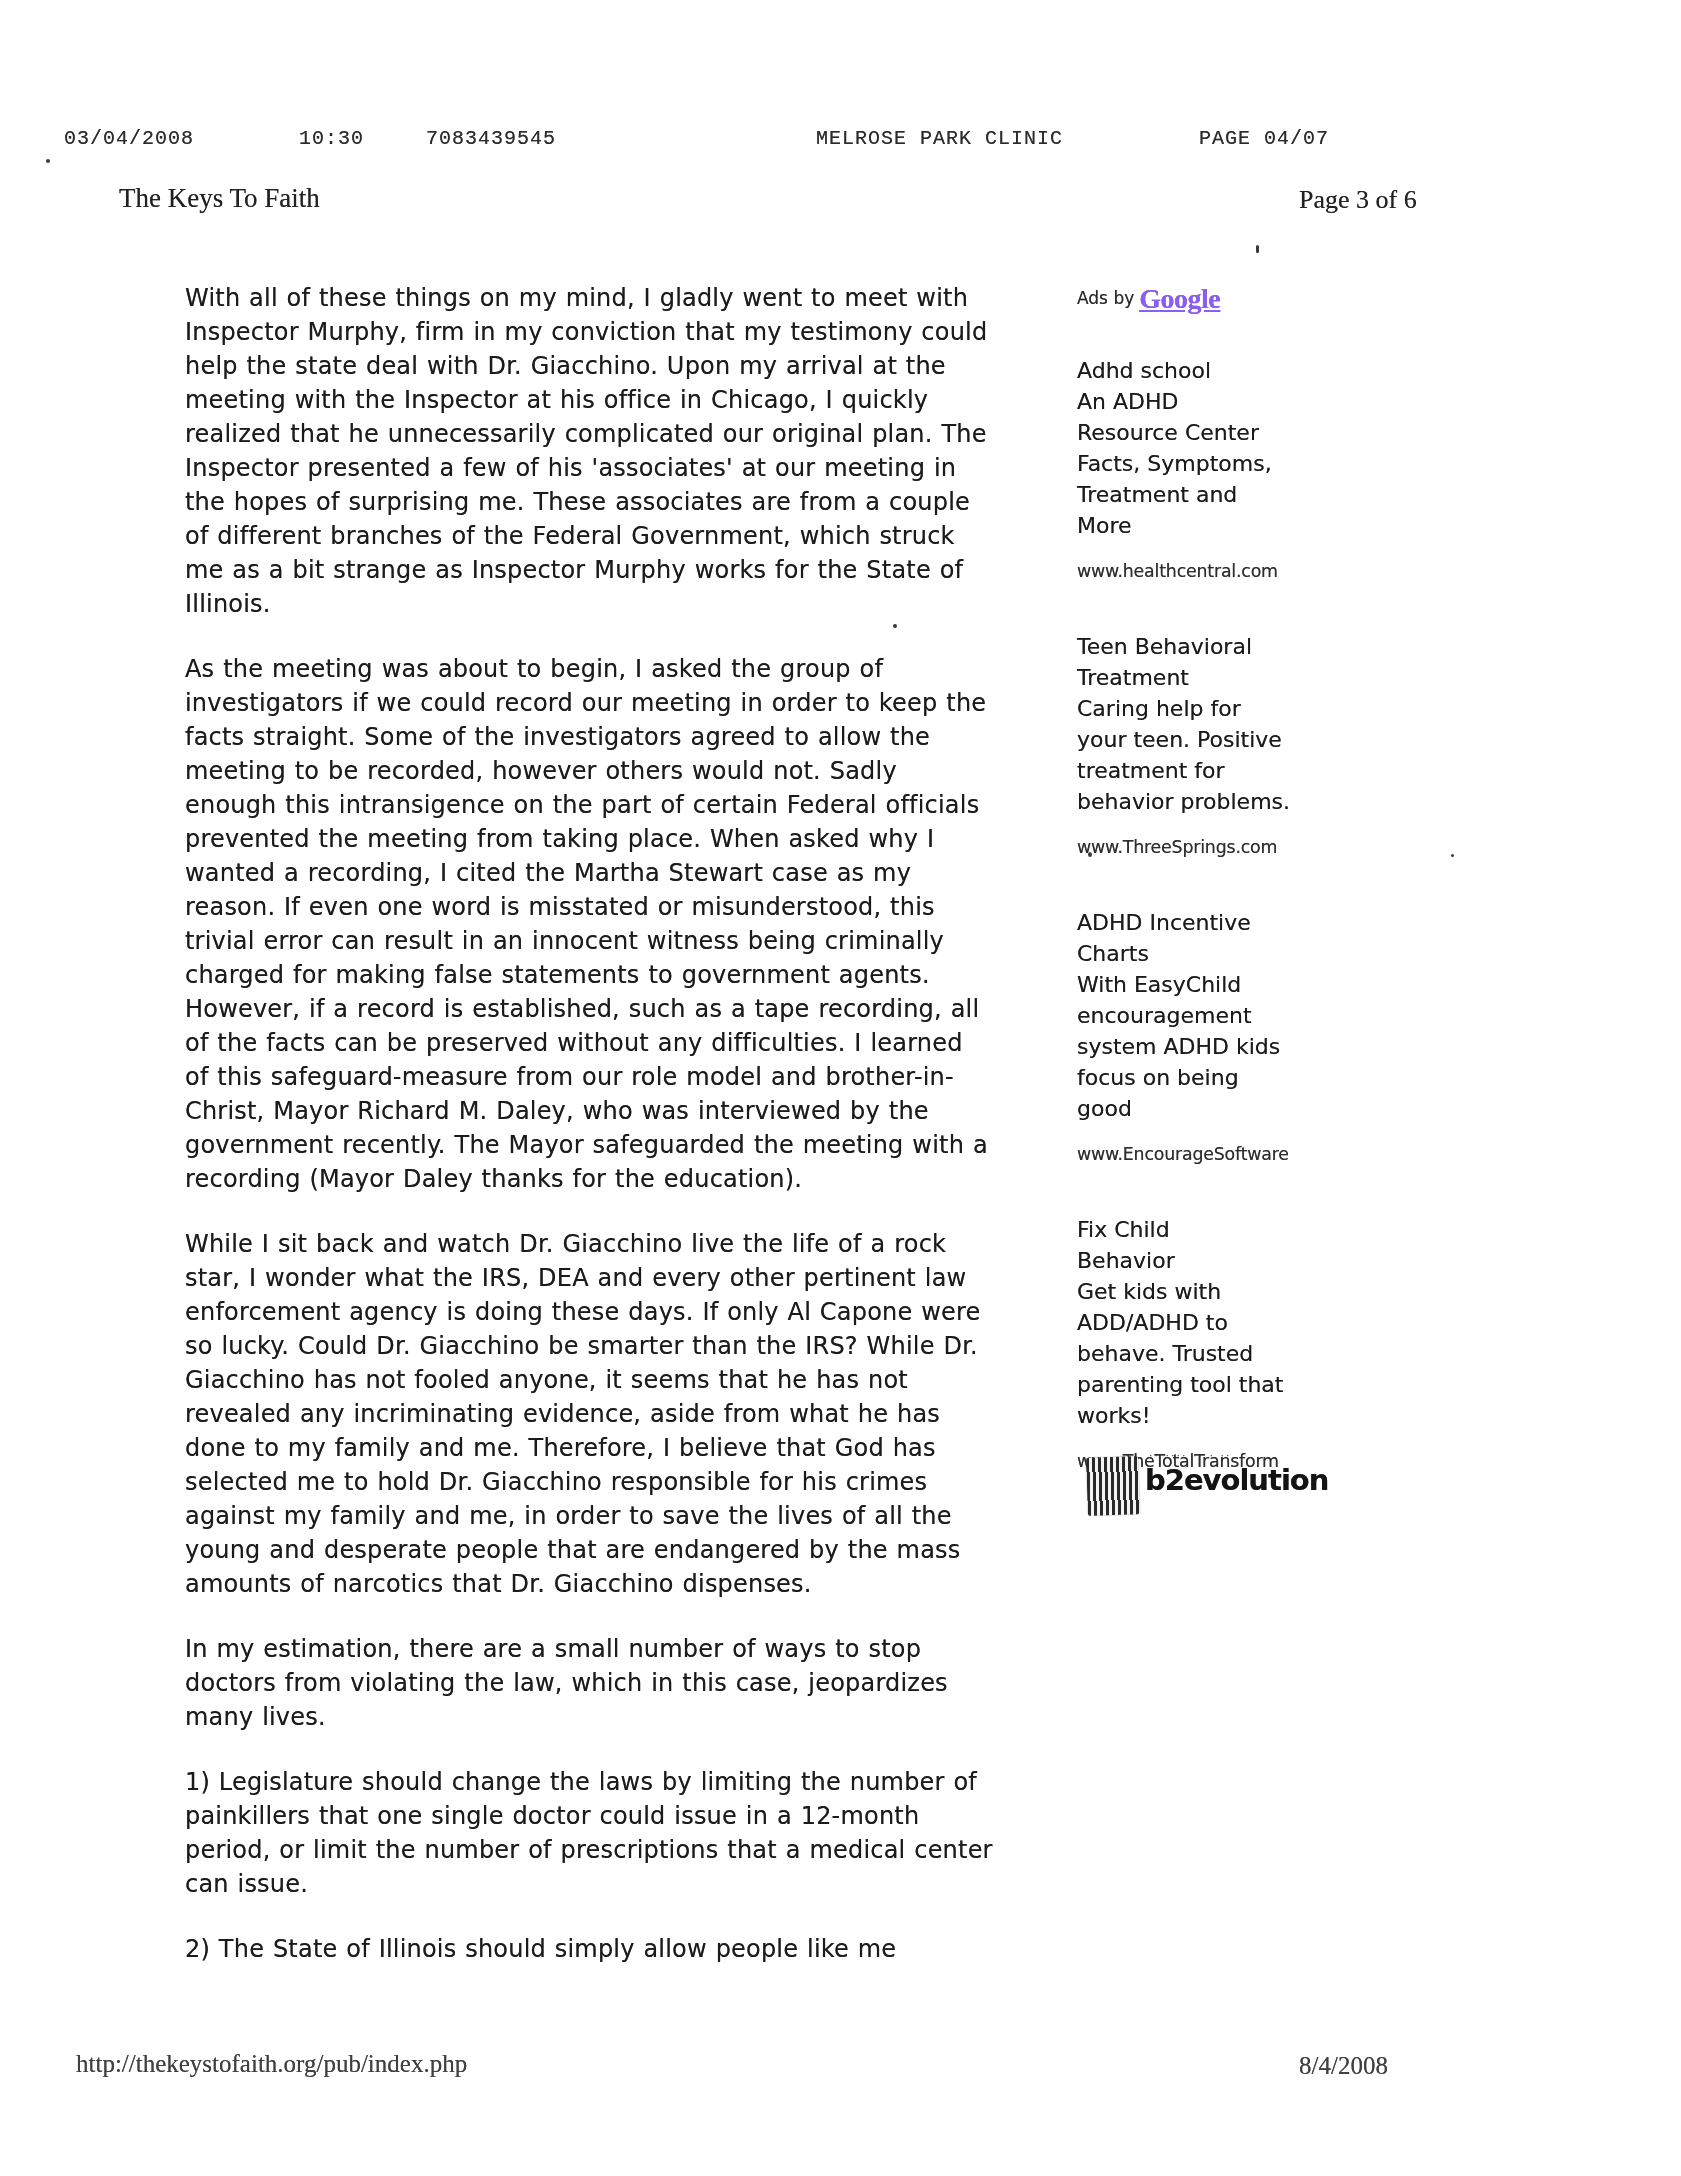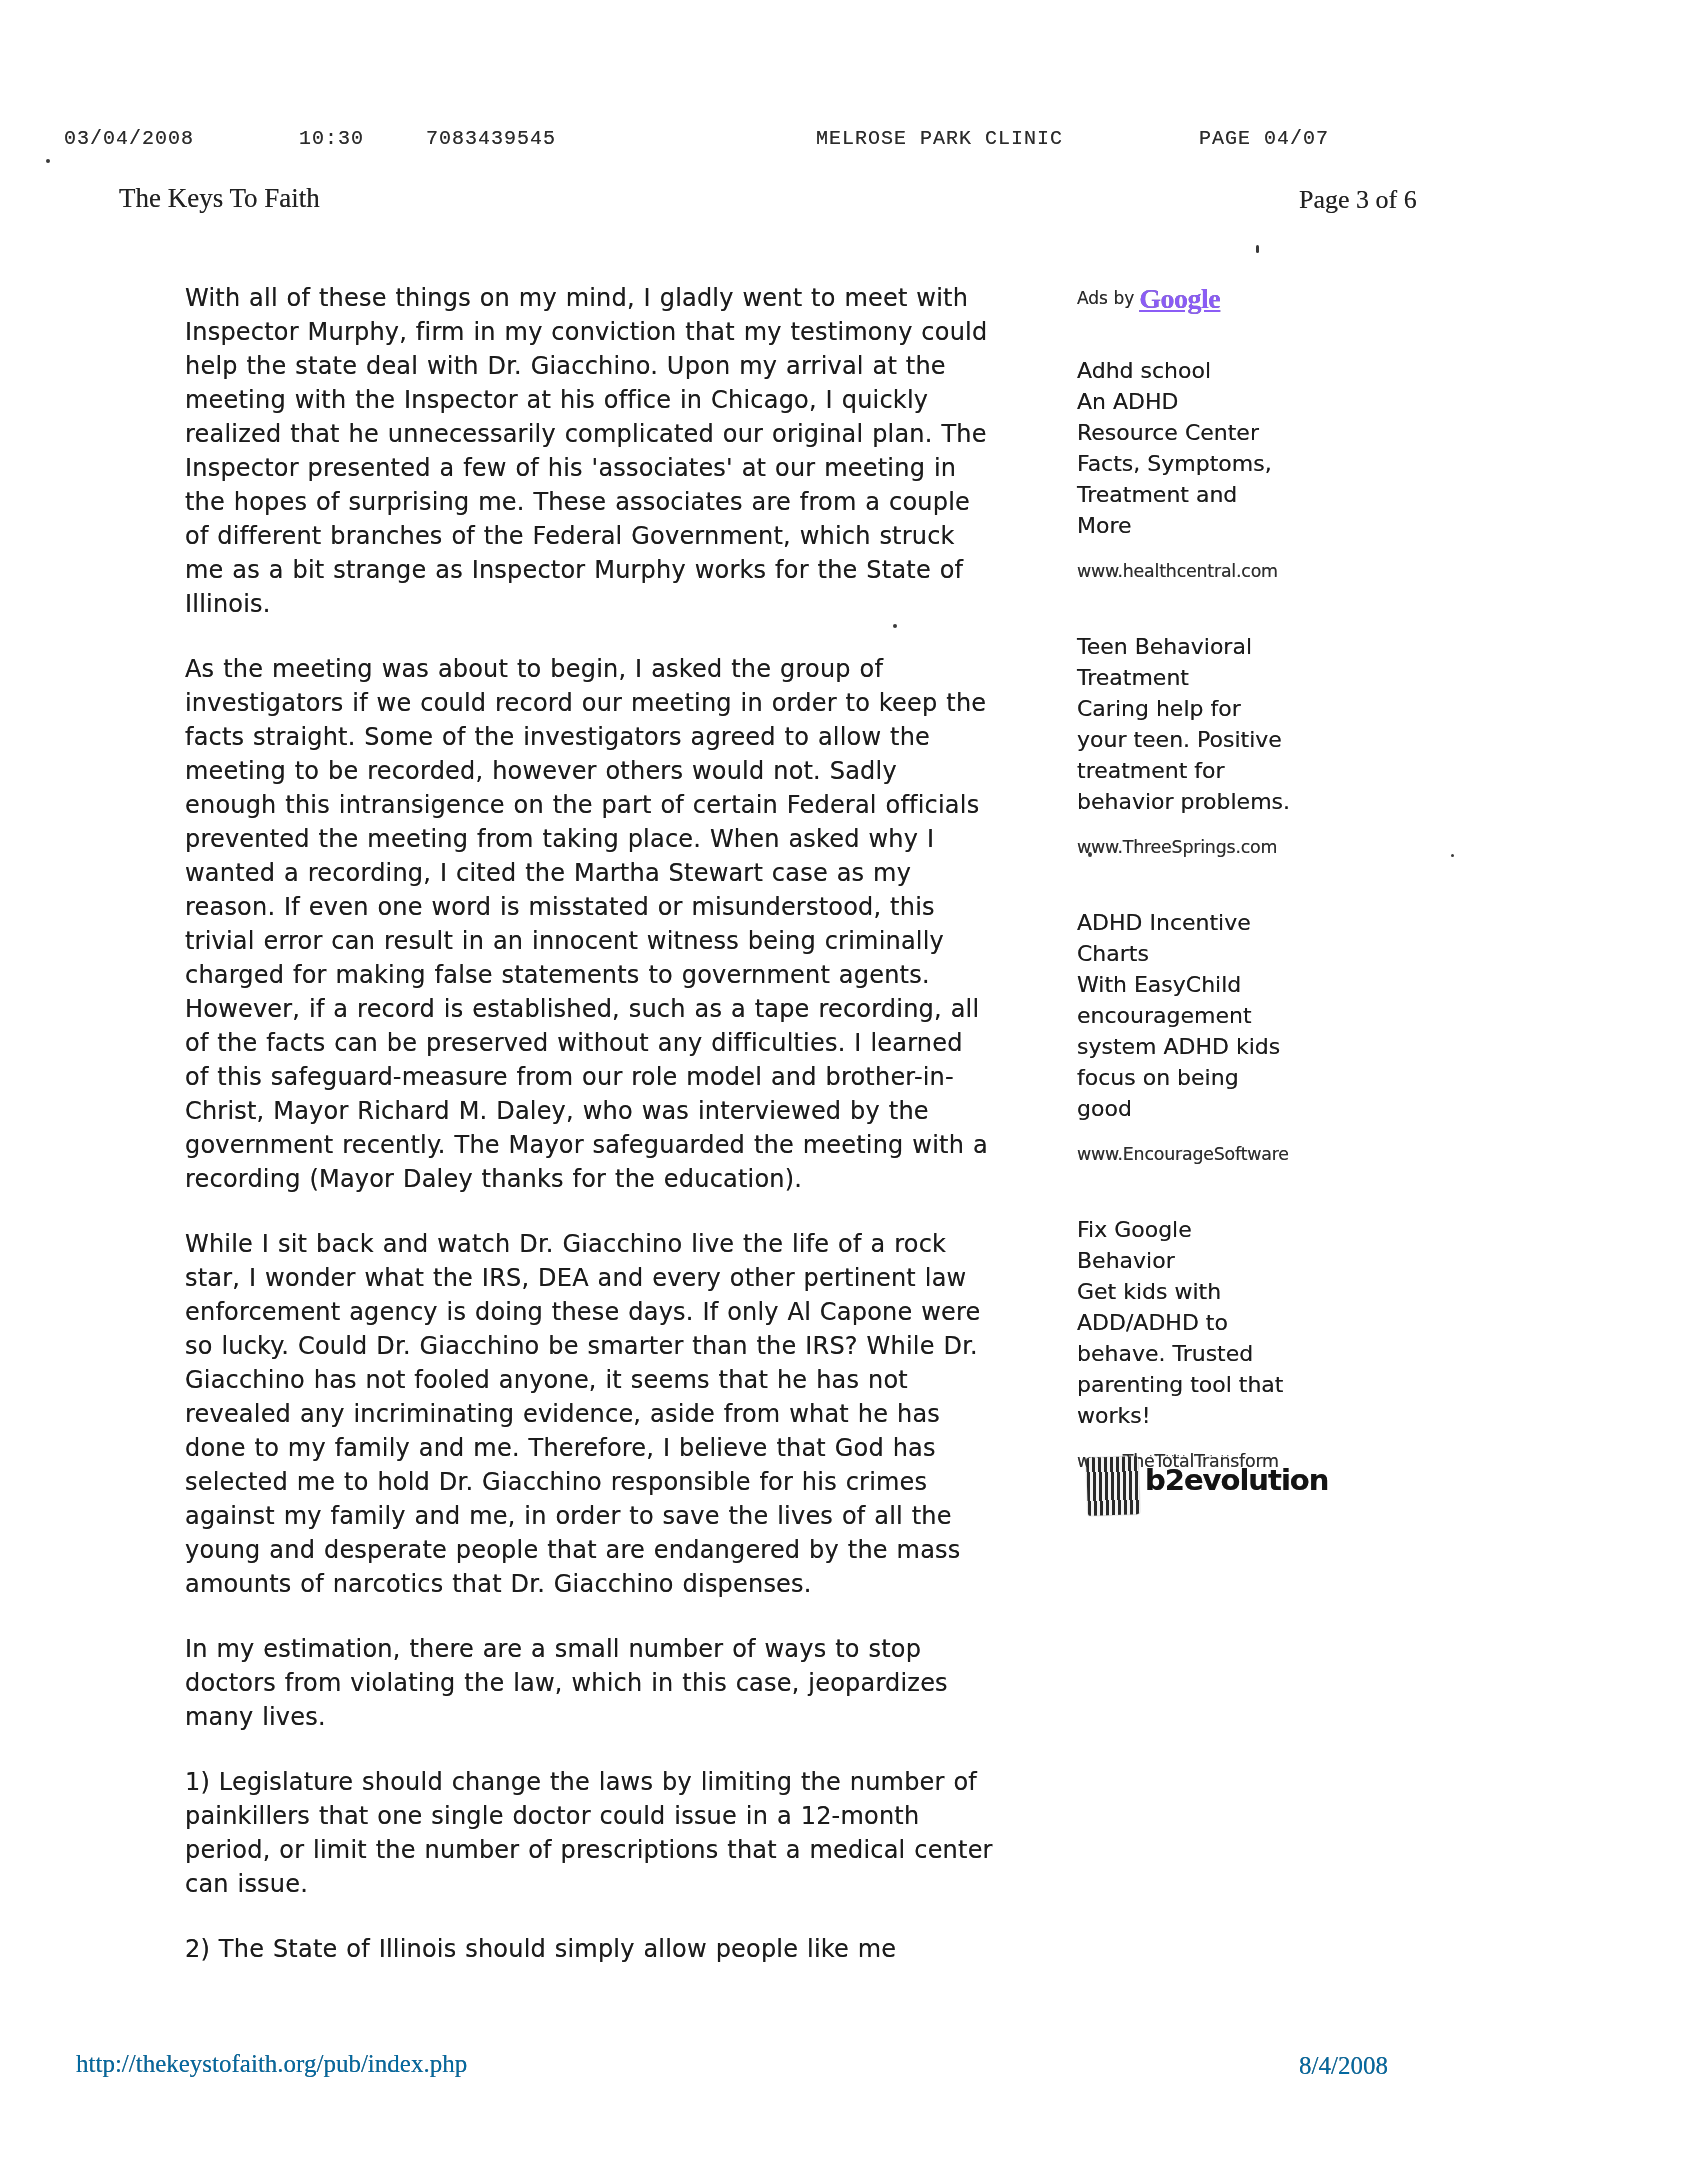--- a/index.html
+++ b/index.html
@@ -44,21 +44,21 @@
   .b2evo-icon{position:absolute;left:0;top:12px;width:52px;height:58px;transform:rotate(-2deg);
     background:repeating-linear-gradient(90deg,#2a2a2a 0 3px,#f4f4f4 3px 6px);
     border-radius:3px;box-shadow:0 0 1px #555;}
   .b2evo-tagline{position:absolute;left:62px;top:4px;font-size:11px;color:#4a4a4a;
     filter:blur(0.6px);letter-spacing:2px;white-space:nowrap;}
   .b2evo-brand{position:absolute;left:58px;top:18px;font-size:29px;font-weight:bold;
     letter-spacing:-1px;color:#141414;white-space:nowrap;}
 
   
   .page-footer{position:absolute;top:2050px;left:0;width:100%;height:36px;
-    font-family:"Liberation Serif","DejaVu Serif",serif;font-size:25px;color:#0369a1;}
+    font-family:"Liberation Serif","DejaVu Serif",serif;font-size:25px;color:#404040;}
   .footer-url{position:absolute;left:76px;top:0;white-space:nowrap;}
   .footer-date{position:absolute;left:1299px;top:2px;white-space:nowrap;}
 
   
   .speck{position:absolute;background:#3a3a3a;border-radius:50%;}
 </style>
 </head>
 <body>
 
 <div class="fax-header scan-text">
@@ -113,21 +113,21 @@
 Charts</div>
     <div class="ad-body scan-text">With EasyChild
 encouragement
 system ADHD kids
 focus on being
 good</div>
     <div class="ad-url scan-text">www.EncourageSoftware</div>
   </div>
 
   <div class="ad">
-    <div class="ad-title scan-text">Fix Google
+    <div class="ad-title scan-text">Fix Child
 Behavior</div>
     <div class="ad-body scan-text">Get kids with
 ADD/ADHD to
 behave. Trusted
 parenting tool that
 works!</div>
     <div class="ad-url scan-text">www.TheTotalTransform</div>
   </div>
 </div>
 

